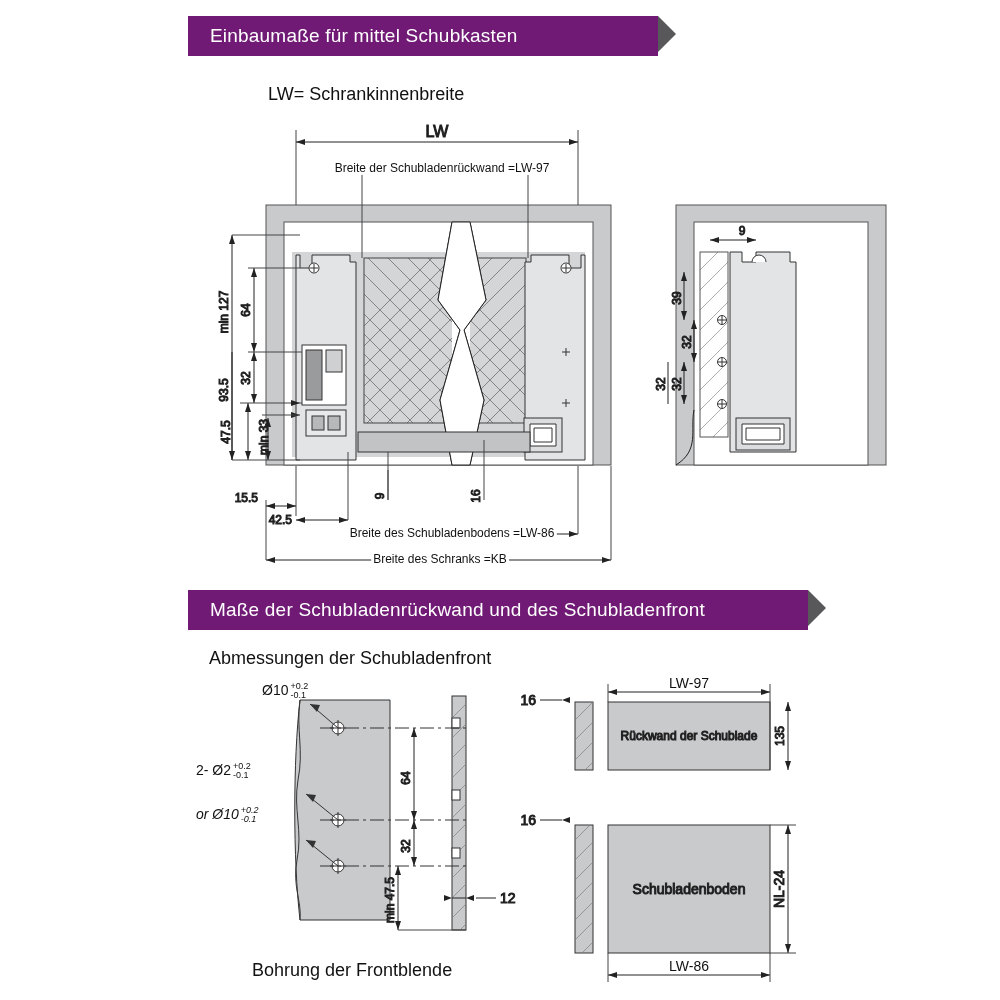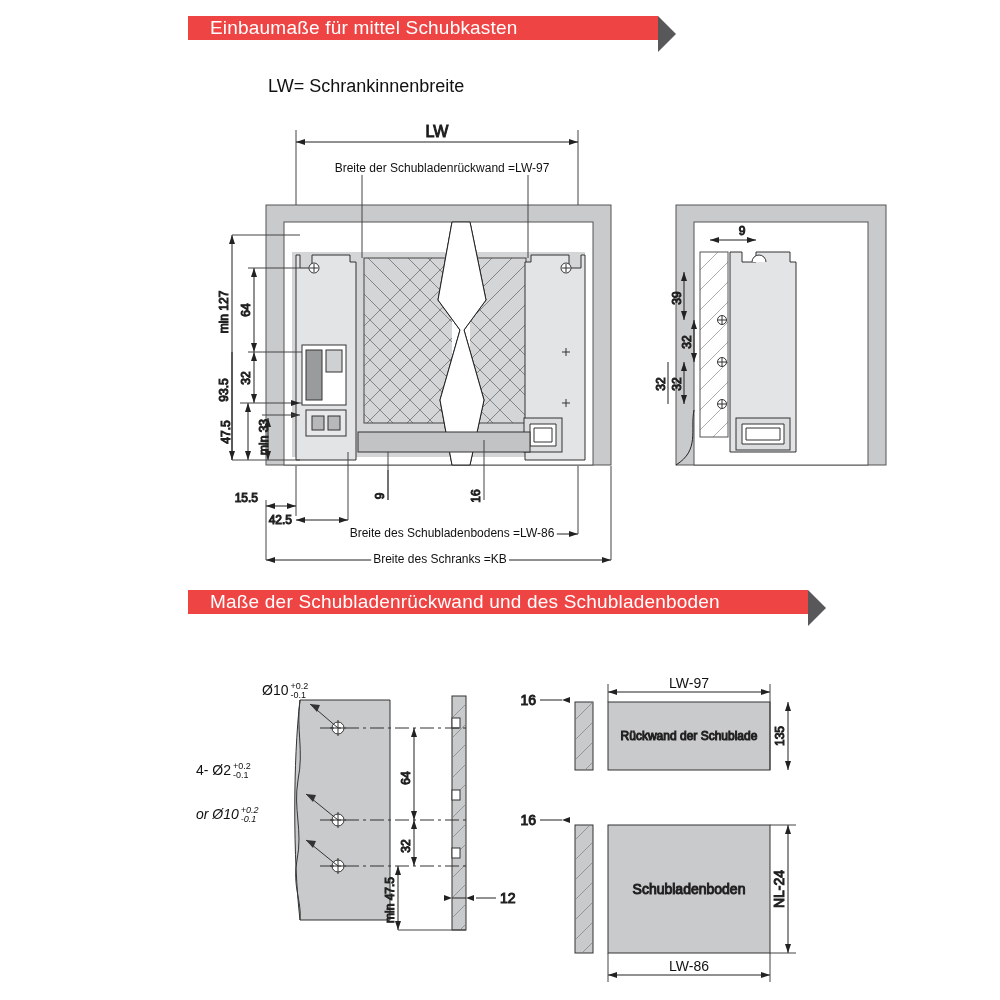--- a/index.html
+++ b/index.html
@@ -9,43 +9,43 @@
     font-family:"Liberation Sans", sans-serif;
     color:#111;
     position:relative;
     overflow:hidden;
   }
   .page{position:relative;width:1000px;height:1000px;}
 
   
   .banner{
     position:absolute;
-    height:24px;
-    background:#ef4444;
+    height:40px;
+    background:#701a75;
     color:#ffffff;
     font-size:19px;
     display:flex;
     align-items:center;
     padding-left:22px;
     box-sizing:border-box;
     letter-spacing:.2px;
   }
   .banner::after{
     content:"";
     position:absolute;
     right:-18px;top:0;
     width:0;height:0;
     border-top:18px solid transparent;
     border-bottom:18px solid transparent;
     border-left:18px solid #58585a;
   }
 
   
   .txt{position:absolute;font-size:14px;color:#111;white-space:nowrap;}
-  .txt.lg{font-size:18px;}
+  .txt.lg{font-size:18px;margin-top:8px;}
 
   svg{position:absolute;top:0;left:0;overflow:visible;}
   .lbl{font-family:"Liberation Sans", sans-serif;font-size:12px;fill:#111;}
   .lbl14{font-family:"Liberation Sans", sans-serif;font-size:14px;fill:#111;}
   .lbl16{font-family:"Liberation Sans", sans-serif;font-size:16px;fill:#111;}
 </style>
 </head>
 <body>
 
 <div class="page">
@@ -237,23 +237,26 @@
       <path d="M684,362 l-3,9 h6 z" fill="#222" stroke="none"></path>
       <path d="M684,404 l-3,-9 h6 z" fill="#222" stroke="none"></path>
       <text class="lbl" x="681" y="384" transform="rotate(-90 681 384)" text-anchor="middle">32</text>
 
       <line x1="668" y1="362" x2="668" y2="404" stroke="#222"></line>
       <text class="lbl" x="665" y="384" transform="rotate(-90 665 384)" text-anchor="middle">32</text>
     </g>
   </svg>
 
   <div class="banner" style="left:188px;top:590px;width:620px;">
-    <span>Maße der Schubladenrückwand und des Schubladenboden</span>
-  </div>
-
+    <span>Maße der Schubladenrückwand und des Schubladenfront</span>
+  </div>
+
+  <div class="txt lg" style="left:209px;top:640px;">
+    <span>Abmessungen der Schubladenfront</span>
+  </div>
 
   <svg width="1000" height="330" viewBox="0 0 1000 330" style="top:670px;left:0;">
     <g stroke="#222" fill="none" stroke-width="1">
 
       <path d="M300,30 L390,30 L390,250 L300,250 Z" fill="#c9cacc" stroke="none"></path>
       <path d="M300,30 C290,90 292,180 300,250" fill="#ffffff" stroke="#fff" stroke-width="0"></path>
       <path d="M300,30 L390,30 L390,250 L300,250 C293,190 293,90 300,30 Z" fill="#c9cacc" stroke="#333"></path>
 
       <path d="M300,30 C296,60 304,80 298,110 C293,140 303,160 297,190 C292,215 302,232 300,250" fill="none" stroke="#333"></path>
 
@@ -369,27 +372,30 @@
   </svg>
 
   <div style="position:absolute;left:262px;top:682px;font-size:14px;">
     <span>Ø10</span><span style="display:inline-block;vertical-align:middle;margin-left:2px;font-size:9px;line-height:9px;text-align:left;">
       <span style="display:block">+0.2</span>
       <span style="display:block">-0.1</span>
     </span>
   </div>
 
   <div style="position:absolute;left:196px;top:762px;font-size:14px;">
-    <span>4- Ø2</span><span style="display:inline-block;vertical-align:middle;margin-left:2px;font-size:9px;line-height:9px;text-align:left;">
+    <span>2- Ø2</span><span style="display:inline-block;vertical-align:middle;margin-left:2px;font-size:9px;line-height:9px;text-align:left;">
       <span style="display:block">+0.2</span>
       <span style="display:block">-0.1</span>
     </span>
   </div>
 
   <div style="position:absolute;left:196px;top:806px;font-size:14px;font-style:italic;">
     <span>or  Ø10</span><span style="display:inline-block;vertical-align:middle;margin-left:2px;font-size:9px;line-height:9px;text-align:left;">
       <span style="display:block">+0.2</span>
       <span style="display:block">-0.1</span>
     </span>
   </div>
 
+  <div class="txt lg" style="left:252px;top:952px;">
+    <span>Bohrung der Frontblende</span>
+  </div>
 
 </div>
 
 </body></html>

